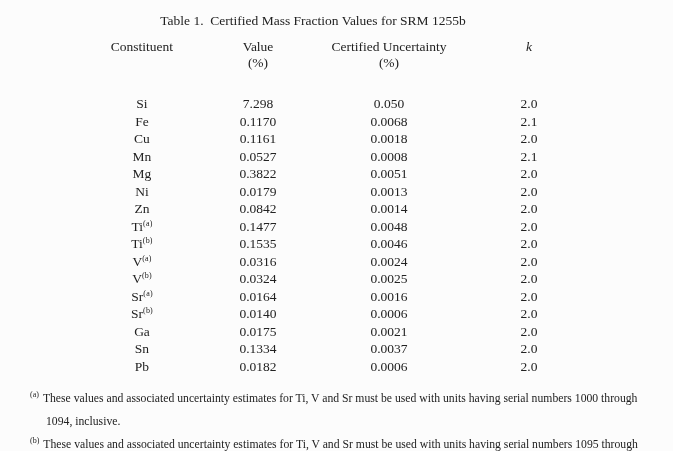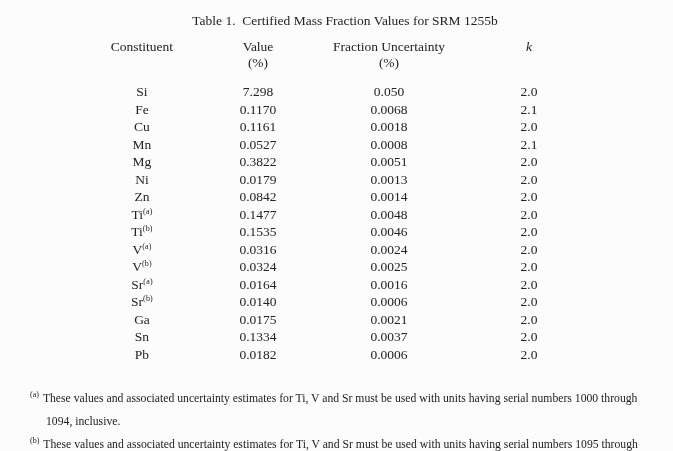--- a/index.html
+++ b/index.html
@@ -13,36 +13,35 @@
     overflow: hidden;
   }
   .title {
     position: absolute;
     top: 13px;
     left: 0;
     width: 626px;
     text-align: center;
     font-size: 13.5px;
     white-space: pre;
-    padding-left: 32px;
   }
   .table-wrap {
     position: absolute;
     left: 82px;
     top: 39px;
   }
   .thead, .trow {
     display: grid;
     grid-template-columns: 120px 112px 150px 130px;
   }
   .hcell { text-align: center; font-size: 13.5px; }
   .hlabel { line-height: 16px; min-height: 16px; white-space: nowrap; }
   .hunit  { line-height: 15px; min-height: 15px; }
   .hunit.italic { font-style: italic; }
-  .tbody { margin-top: 13px; }
+  .tbody { margin-top: 25px; }
   .trow { height: 17.5px; line-height: 17.5px; }
   .cell { text-align: center; font-size: 13.5px; }
   .csup { font-size: 8px; line-height: 0; letter-spacing: 0.2px; }
   .footnotes {
     position: absolute;
     left: 30px;
     top: 383px;
     font-size: 11.7px;
   }
   .fline { white-space: nowrap; line-height: 15px; margin-top: 8px; }
@@ -60,21 +59,21 @@
     <div class="thead">
       <div class="hcell">
         <div class="hlabel">Constituent</div>
         <div class="hunit"></div>
       </div>
       <div class="hcell">
         <div class="hlabel">Value</div>
         <div class="hunit">(%)</div>
       </div>
       <div class="hcell">
-        <div class="hlabel">Fraction Uncertainty</div>
+        <div class="hlabel">Certified Uncertainty</div>
         <div class="hunit">(%)</div>
       </div>
       <div class="hcell">
         <div class="hunit italic">k</div>
       </div>
     </div>
     <div class="tbody">
         <div class="trow">
     <div class="cell"><span>Si</span><sup class="csup"></sup></div>
     <div class="cell">7.298</div>

